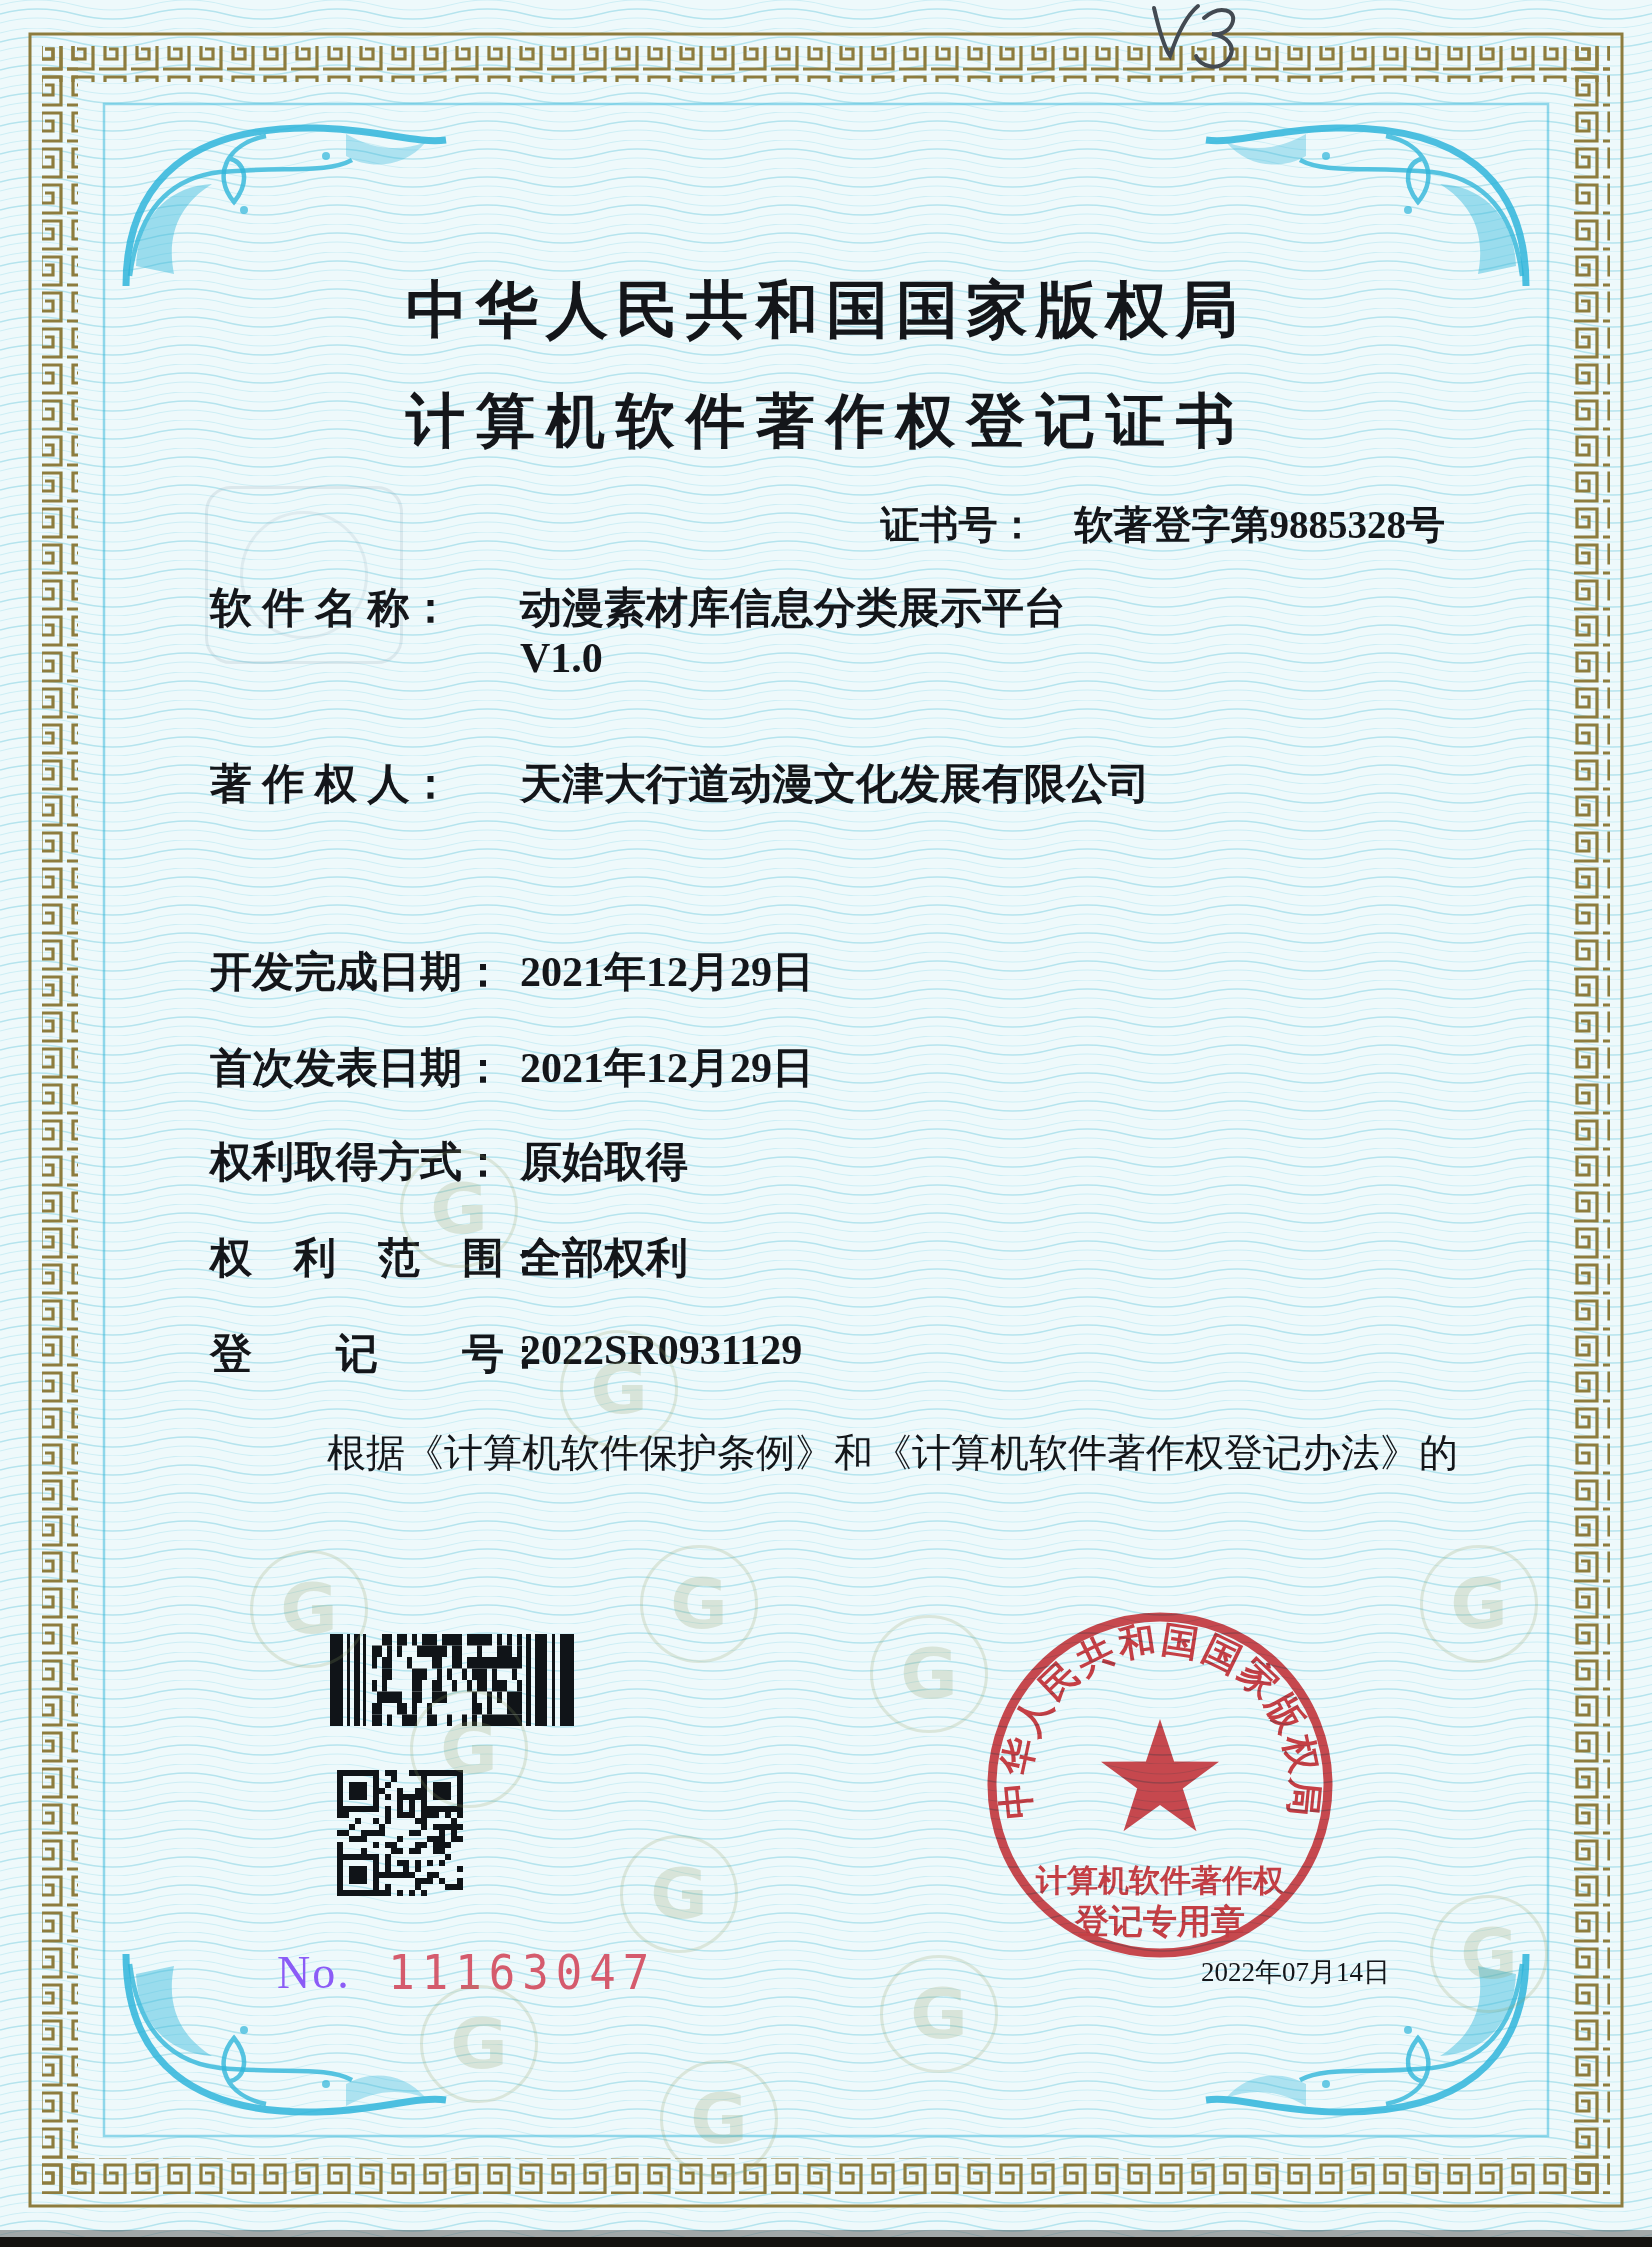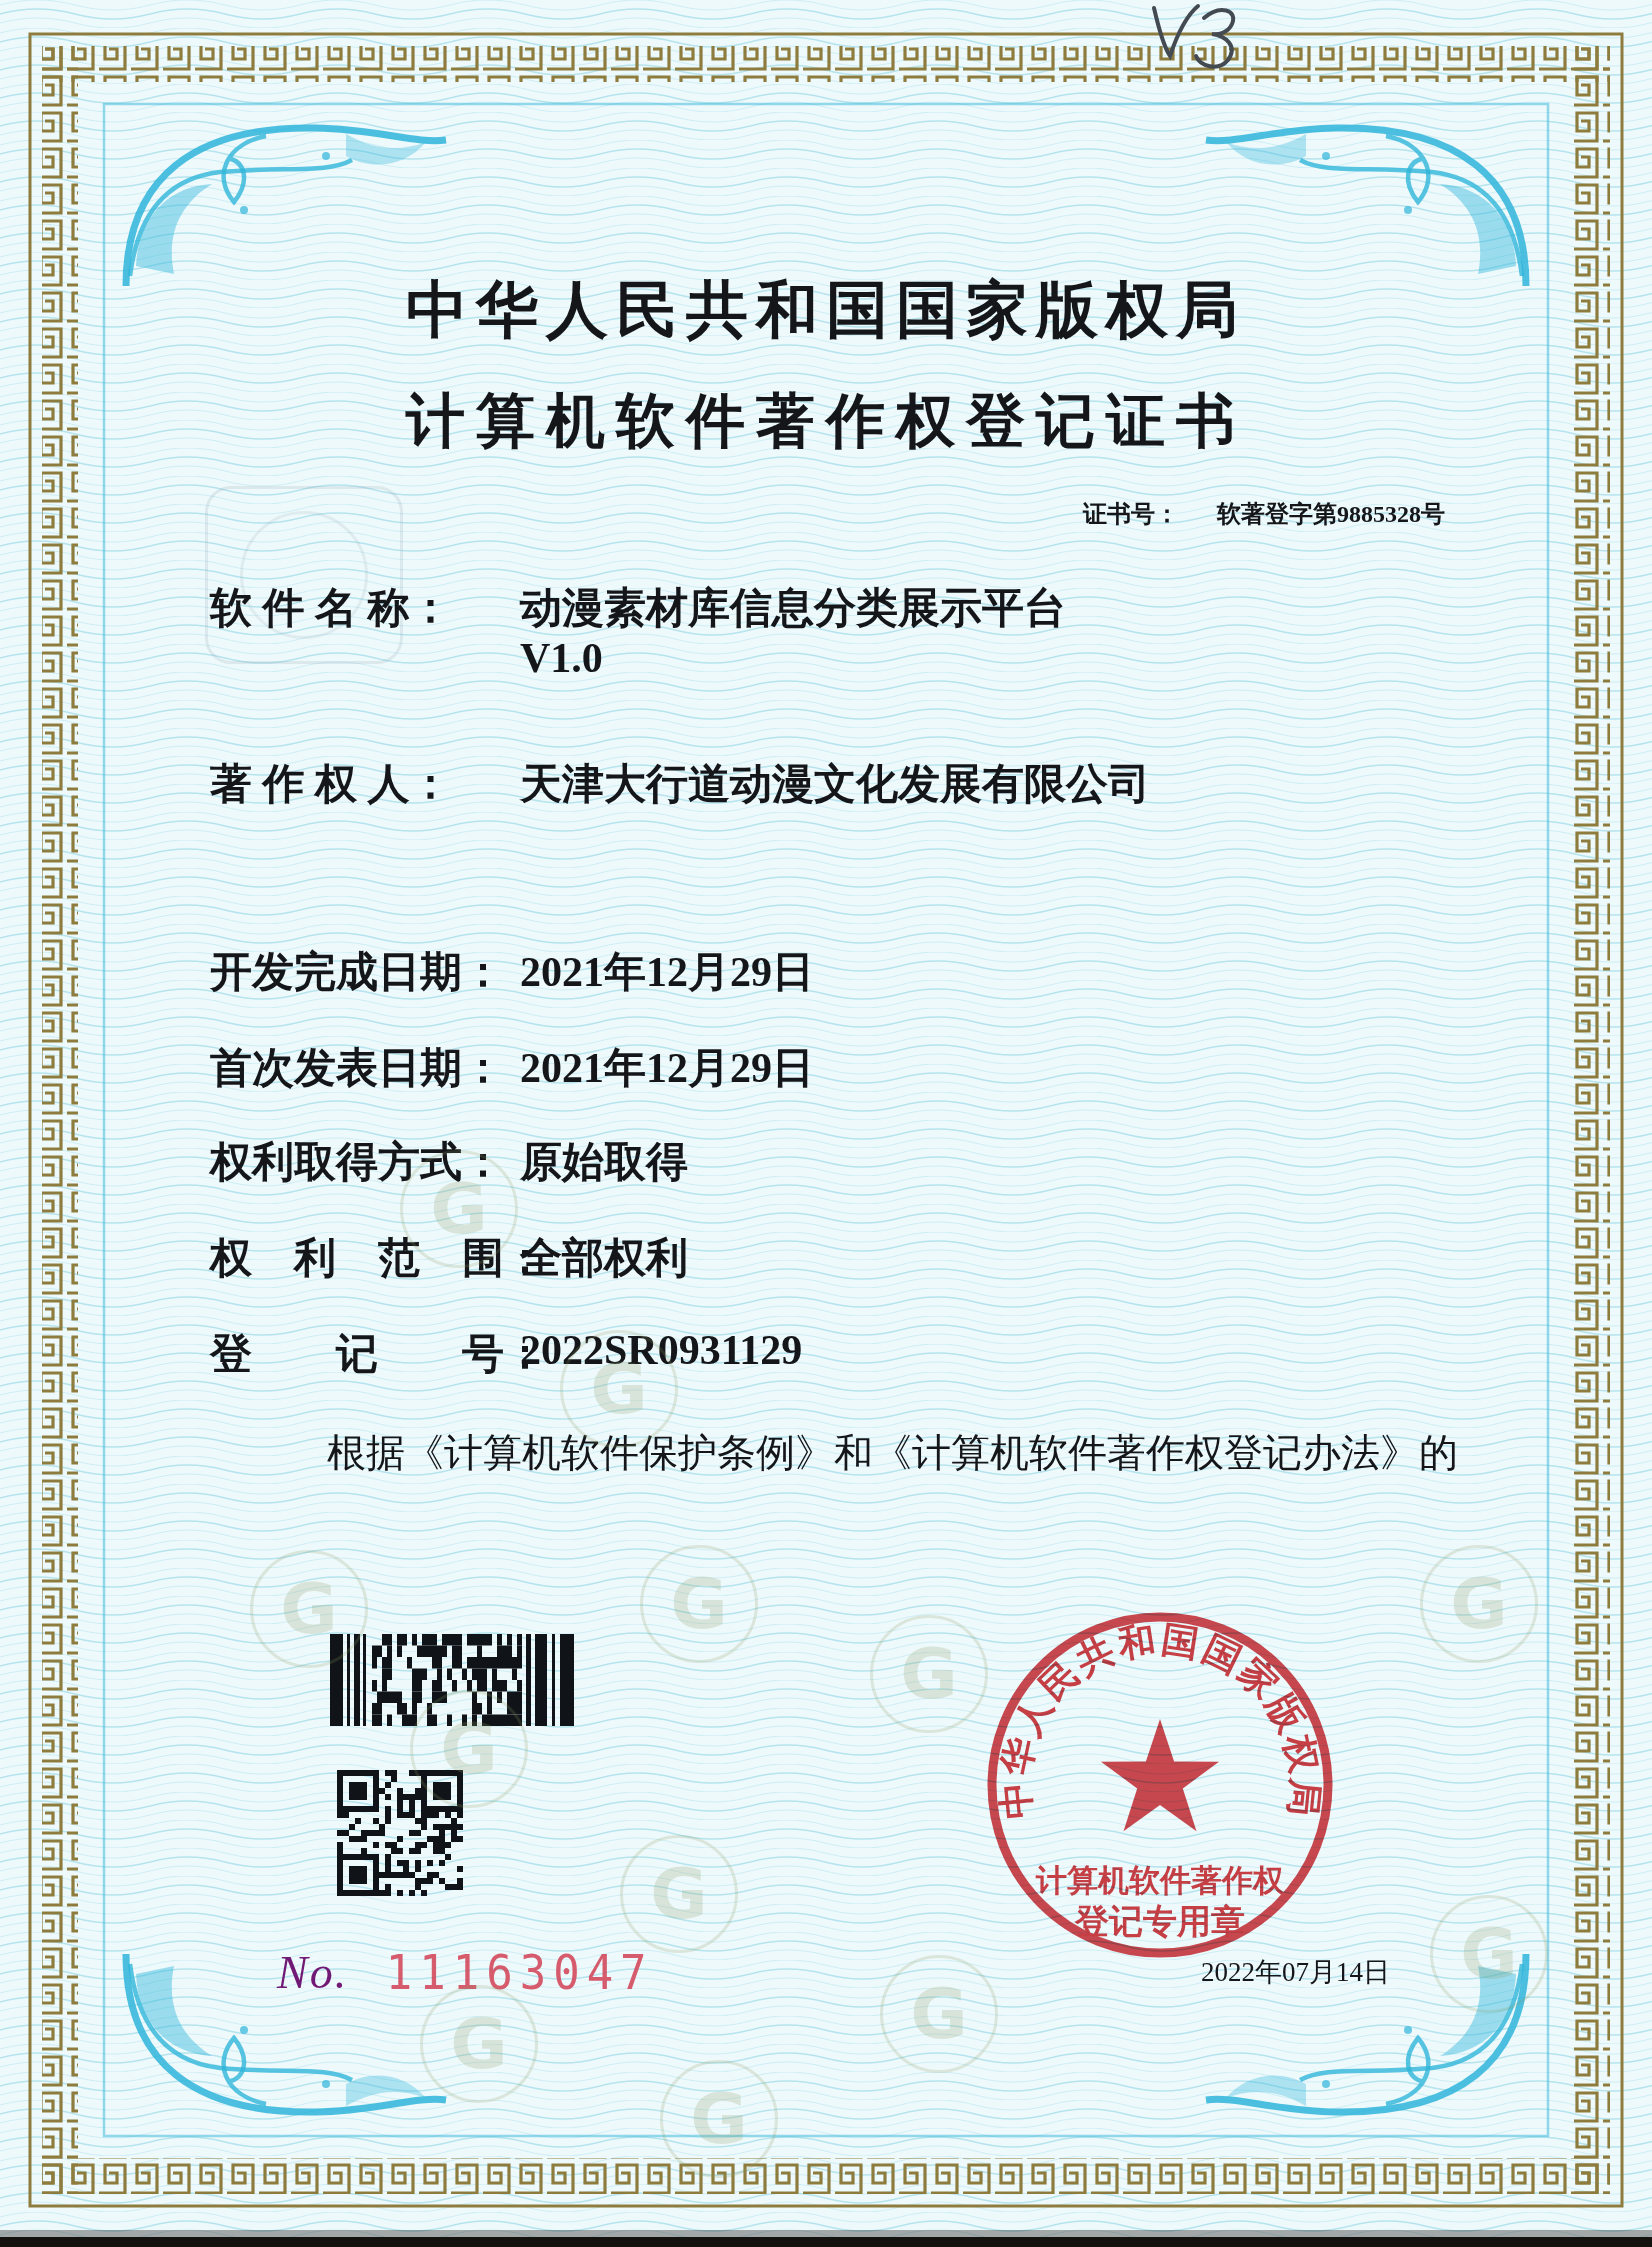--- a/index.html
+++ b/index.html
@@ -6,29 +6,29 @@
   .page{position:relative;width:1652px;height:2247px;background:#eef9fb;overflow:hidden;
         font-family:"Liberation Serif","DejaVu Serif",serif;color:#14161a;}
   .abs{position:absolute;}
   svg{display:block;}
   .bg-svg{position:absolute;left:0;top:0;}
   
   .authority{left:0;top:268px;width:100%;text-align:center;font-size:62px;font-weight:700;
              letter-spacing:8px;white-space:nowrap;}
   .cert-title{left:0;top:382px;width:100%;text-align:center;font-size:59px;font-weight:700;
               letter-spacing:11px;white-space:nowrap;}
-  .certno{top:498px;right:207px;font-size:24px;font-weight:700;white-space:nowrap;}
+  .certno{top:498px;right:207px;font-size:39px;font-weight:700;white-space:nowrap;}
   .certno .gap{display:inline-block;width:38px;}
   .row{left:0;width:100%;white-space:nowrap;font-size:42px;font-weight:700;}
   .row .lbl{position:absolute;left:210px;display:inline-block;}
   .row .val{position:absolute;left:520px;display:inline-block;}
   .statement{left:205px;width:1280px;font-size:39px;font-weight:500;line-height:50px;white-space:nowrap;margin-left:44px;}
   .indent{text-indent:78px;}
   .serial{top:1946px;left:277px;font-size:46px;white-space:nowrap;}
-  .serial .no-lbl{color:#701a75;letter-spacing:2px;font-style:italic;}
+  .serial .no-lbl{color:#8b5cf6;letter-spacing:2px;}
   .serial .no-val{font-family:"DejaVu Sans Mono",monospace;font-size:44px;letter-spacing:7px;
                   color:#d34b5e;opacity:.9;margin-left:26px;transform:scaleY(1.08);display:inline-block;}
   .issue-date{top:1954px;left:1040px;width:350px;text-align:right;font-size:27px;font-weight:500;}
   
   .emboss{left:205px;top:486px;width:192px;height:172px;border:3px solid rgba(140,162,176,.34);
           border-radius:26px;opacity:.55;}
   .emboss .c{position:absolute;left:32px;top:22px;width:122px;height:122px;border-radius:50%;
              border:3px solid rgba(148,170,184,.32);}
   .gwm{position:absolute;width:112px;height:112px;border-radius:50%;border:3px solid rgba(142,154,94,.20);
        color:rgba(142,154,94,.22);font-family:"DejaVu Sans",sans-serif;font-size:70px;font-weight:700;

